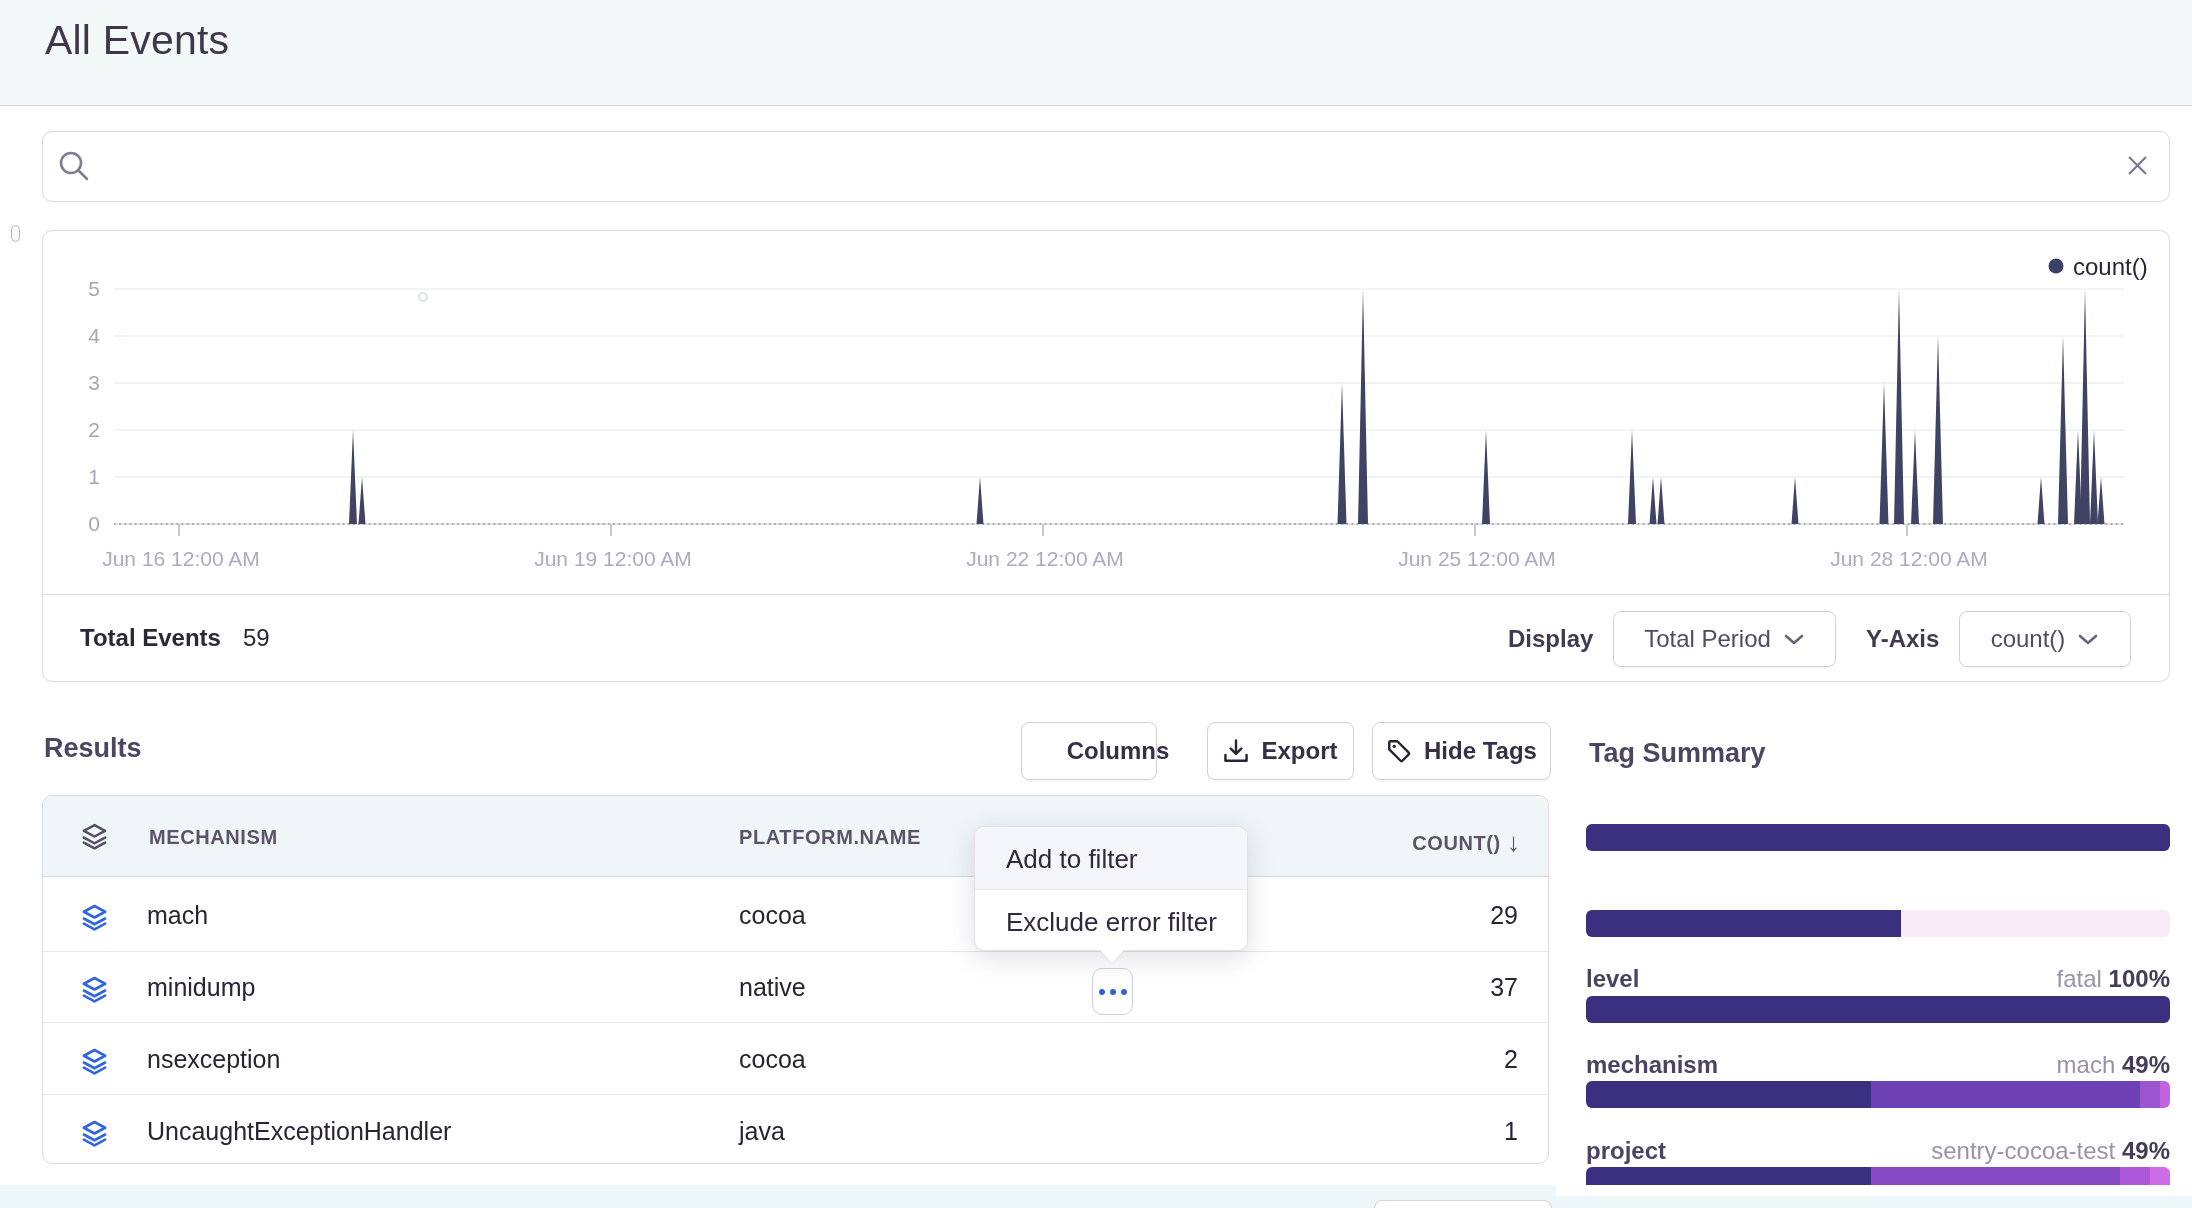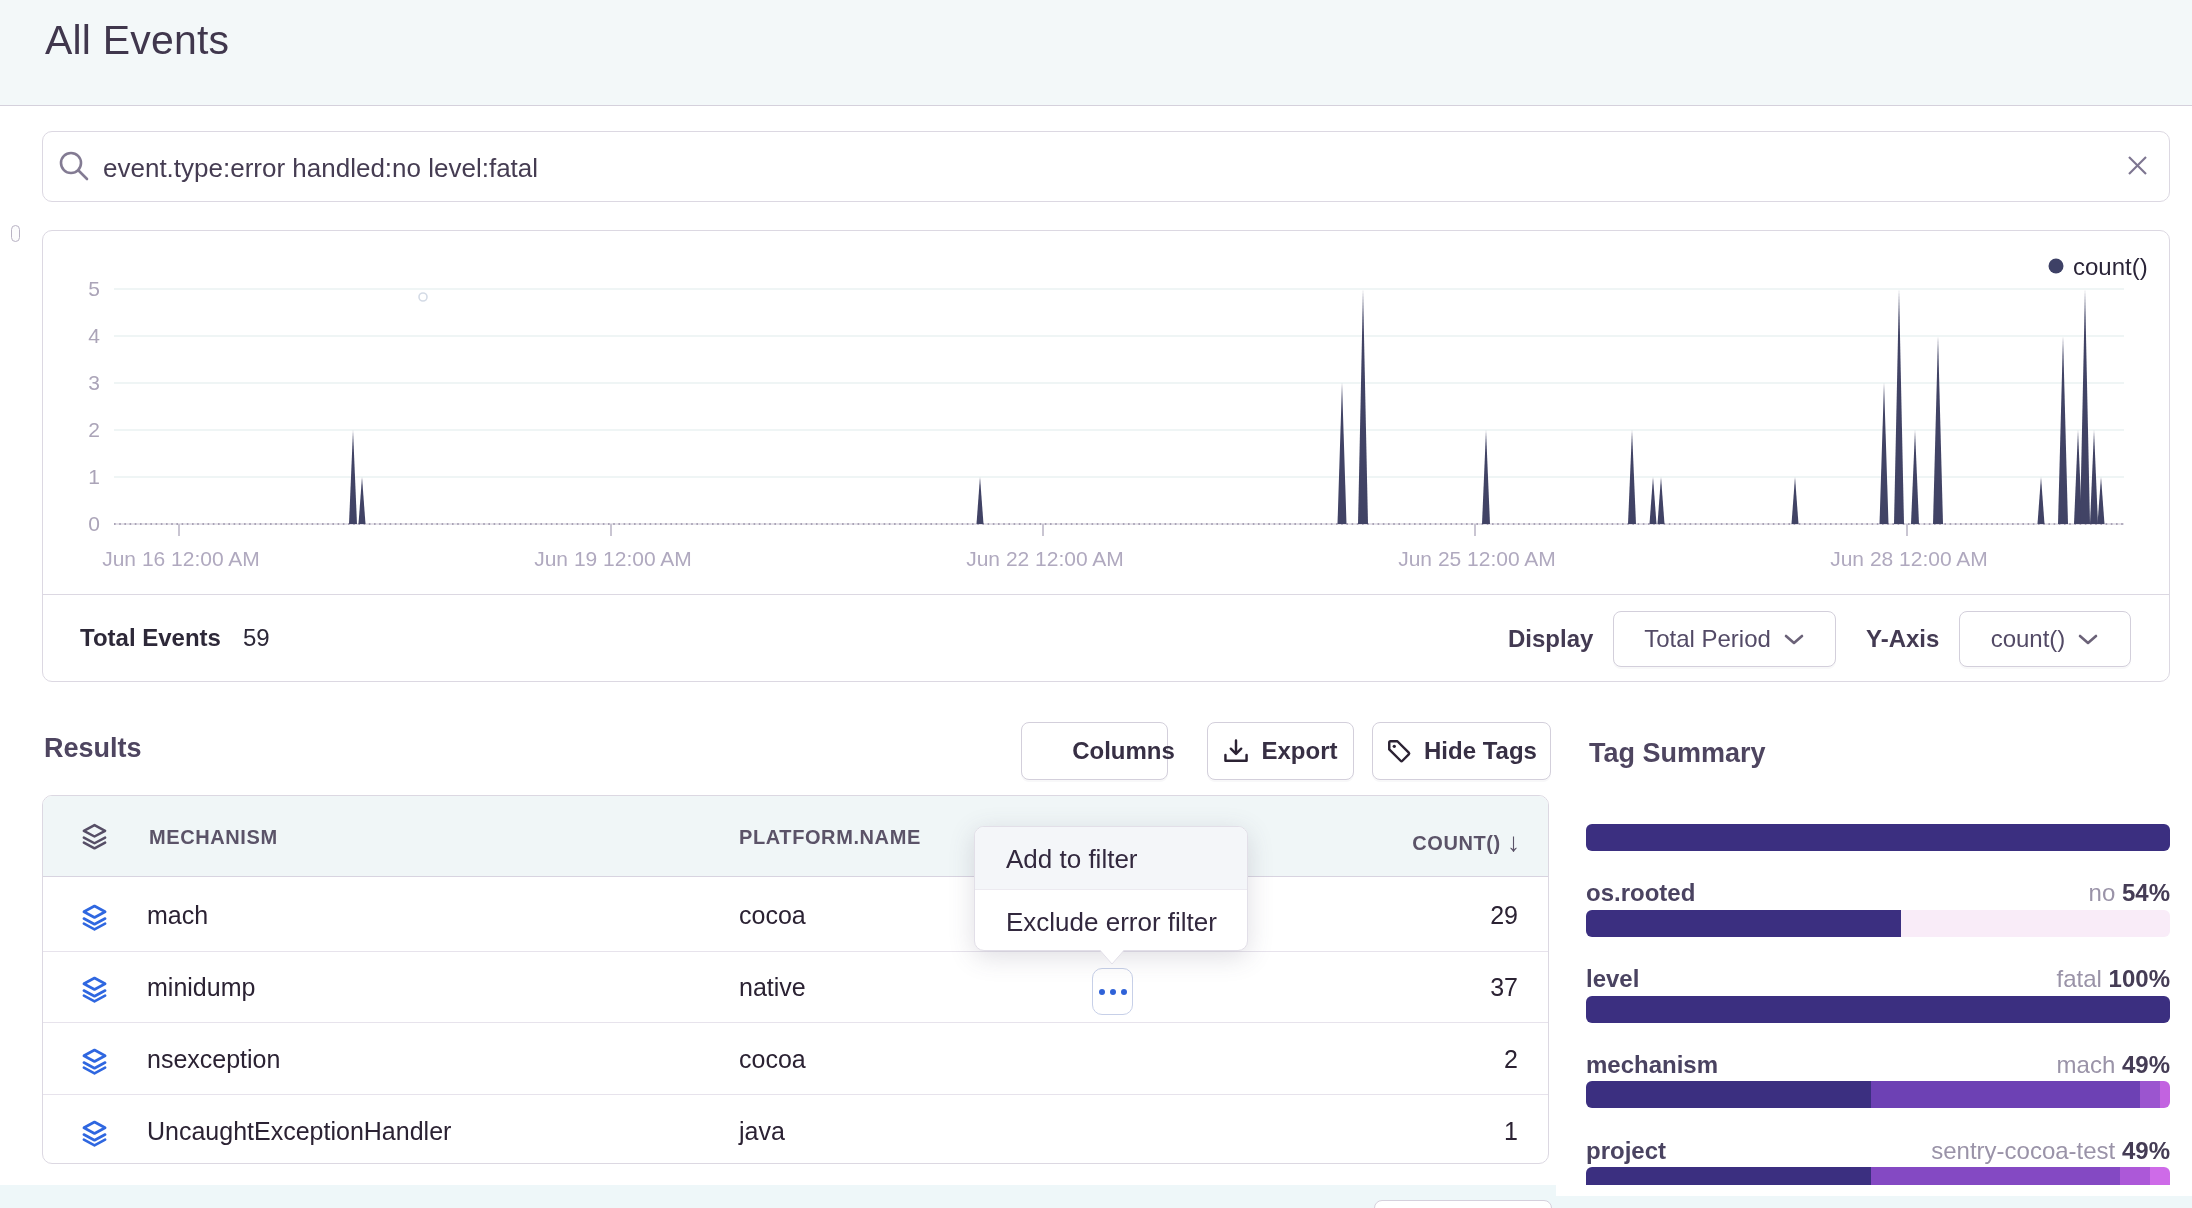--- a/index.html
+++ b/index.html
@@ -17,21 +17,20 @@
 <div id="page">
 
   <div class="abs" style="left:0;top:0;width:2192px;height:106px;background:#f3f8f9;border-bottom:1px solid #d5d1dc;box-sizing:border-box;"></div>
   <div class="abs" style="left:45px;top:17px;font-size:41px;font-weight:400;color:#40374d;letter-spacing:0.2px;">All Events</div>
 
   <div class="panel" style="left:42px;top:131px;width:2128px;height:71px;"></div>
   <svg class="abs" style="left:58px;top:149px;" width="32" height="32" viewBox="0 0 32 32" fill="none">
     <circle cx="13" cy="14" r="10" stroke="#837b93" stroke-width="2.6"></circle>
     <line x1="20.5" y1="21.5" x2="29" y2="30" stroke="#837b93" stroke-width="2.6" stroke-linecap="round"></line>
   </svg>
-  <div class="abs" style="left:103px;top:153px;font-size:26px;color:#453c52;">event.type:error handled:no level:fatal</div>
   <svg class="abs" style="left:2127px;top:155px;" width="21" height="21" viewBox="0 0 21 21" fill="none">
     <line x1="2" y1="2" x2="19" y2="19" stroke="#7d7590" stroke-width="2.2"></line>
     <line x1="19" y1="2" x2="2" y2="19" stroke="#7d7590" stroke-width="2.2"></line>
   </svg>
 
   <div class="abs" style="left:11px;top:225px;width:9px;height:17px;border:1.5px solid #b9b3c4;border-radius:5px;background:#fcfcfd;box-sizing:border-box;"></div>
 
   <div class="panel" style="left:42px;top:230px;width:2128px;height:452px;"></div>
   <svg class="abs" style="left:42px;top:230px;" width="2128" height="452" viewBox="0 0 2128 452">
 
@@ -107,21 +106,21 @@
   <div class="btn" style="left:1613px;top:611px;width:223px;height:56px;font-weight:400;color:#534a66;font-size:24px;">Total Period<svg width="22" height="13" viewBox="0 0 22 13" style="margin-left:12px;" fill="none">
         <polyline points="3,3 11,10 19,3" stroke="#6b6278" stroke-width="2.6" stroke-linecap="round" stroke-linejoin="round"></polyline>
       </svg></div>
   <div class="abs" style="left:1866px;top:625px;font-size:24px;font-weight:700;color:#433a52;">Y-Axis</div>
   <div class="btn" style="left:1959px;top:611px;width:172px;height:56px;font-weight:400;color:#534a66;font-size:24px;">count()<svg width="22" height="13" viewBox="0 0 22 13" style="margin-left:12px;" fill="none">
         <polyline points="3,3 11,10 19,3" stroke="#6b6278" stroke-width="2.6" stroke-linecap="round" stroke-linejoin="round"></polyline>
       </svg></div>
 
   <div class="abs" style="left:44px;top:733px;font-size:27px;font-weight:700;color:#4e4560;">Results</div>
 
-  <div class="btn" style="left:1021px;top:722px;width:147px;height:58px;font-size:24px;padding-left:44px;">
+  <div class="btn" style="left:1021px;top:722px;width:136px;height:58px;font-size:24px;padding-left:44px;">
     <svg width="27" height="27" viewBox="0 0 16 16" fill="none" style="margin-right:14px;">
       <path d="M8 1.2 L14.3 4.6 L8 8 L1.7 4.6 Z" stroke="#2b2233" stroke-width="1.45" stroke-linejoin="round"></path>
       <path d="M1.7 8.6 L8 12 L14.3 8.6" stroke="#2b2233" stroke-width="1.45" stroke-linecap="round" stroke-linejoin="round"></path>
       <path d="M1.7 11.6 L8 15 L14.3 11.6" stroke="#2b2233" stroke-width="1.45" stroke-linecap="round" stroke-linejoin="round"></path>
     </svg>Columns</div>
   <div class="btn" style="left:1207px;top:722px;width:147px;height:58px;font-size:24px;">
     <svg width="26" height="26" viewBox="0 0 16 16" fill="none" style="margin-right:12px;">
       <path d="M8 1.5 V9.5 M4.8 6.6 L8 9.8 L11.2 6.6" stroke="#2b2233" stroke-width="1.5" stroke-linecap="round" stroke-linejoin="round"></path>
       <path d="M1.5 10.5 V14 H14.5 V10.5" stroke="#2b2233" stroke-width="1.5" stroke-linecap="round" stroke-linejoin="round"></path>
     </svg>Export</div>
@@ -197,24 +196,20 @@
     <polygon points="1,0 29,0 15,16" fill="#fff" stroke="#e2dfe8" stroke-width="1"></polygon>
     <rect x="0" y="0" width="30" height="2" fill="#fff"></rect>
   </svg>
 
   <div class="abs" style="left:1589px;top:738px;font-size:27px;font-weight:700;color:#4e4560;">Tag Summary</div>
 
   <div class="abs" style="left:1586px;top:824px;width:584px;height:27px;border-radius:6px;overflow:hidden;display:flex;">
     <div class="seg" style="width:100%;background:#3b2f80;"></div>
   </div>
 
-  <div class="abs" style="left:1586px;top:879px;width:584px;font-size:24px;color:#453c55;">
-    <span style="font-weight:700;color:#4a4361;">os.rooted</span>
-    <span style="float:right;"><span style="color:#9a93a8;">no</span> <b>54%</b></span>
-  </div>
   <div class="abs" style="left:1586px;top:910px;width:584px;height:27px;border-radius:6px;overflow:hidden;display:flex;">
     <div class="seg" style="width:54%;background:#3b2f80;"></div>
     <div class="seg" style="width:46%;background:#f9ecf8;"></div>
   </div>
 
   <div class="abs" style="left:1586px;top:965px;width:584px;font-size:24px;color:#453c55;">
     <span style="font-weight:700;color:#4a4361;">level</span>
     <span style="float:right;"><span style="color:#9a93a8;">fatal</span> <b>100%</b></span>
   </div>
   <div class="abs" style="left:1586px;top:996px;width:584px;height:27px;border-radius:6px;overflow:hidden;display:flex;">

